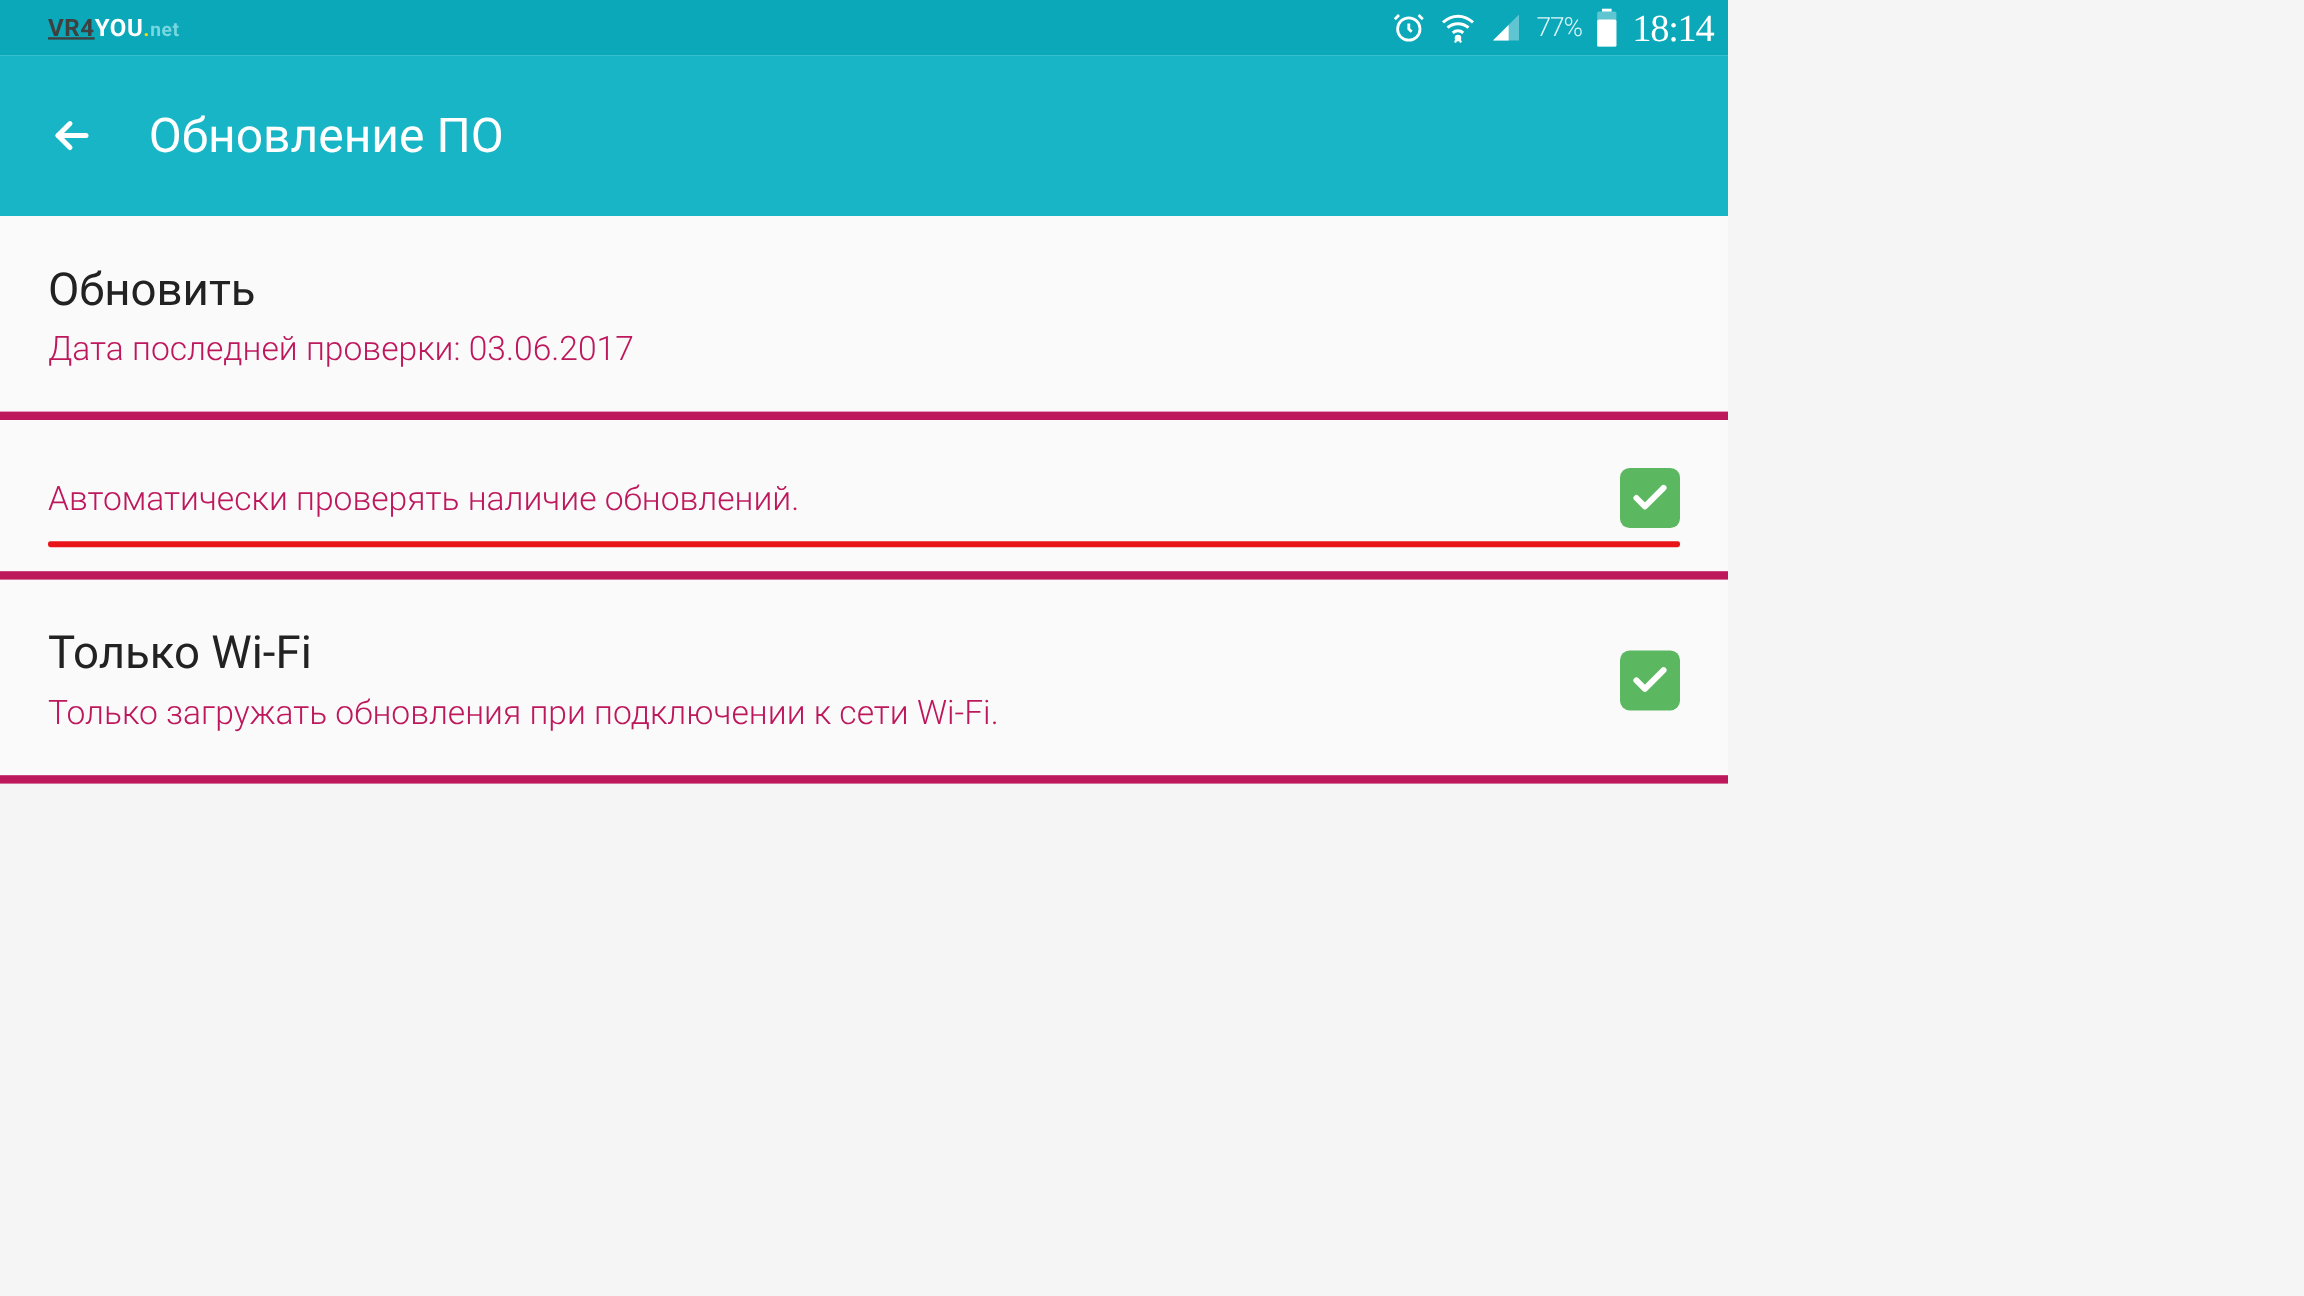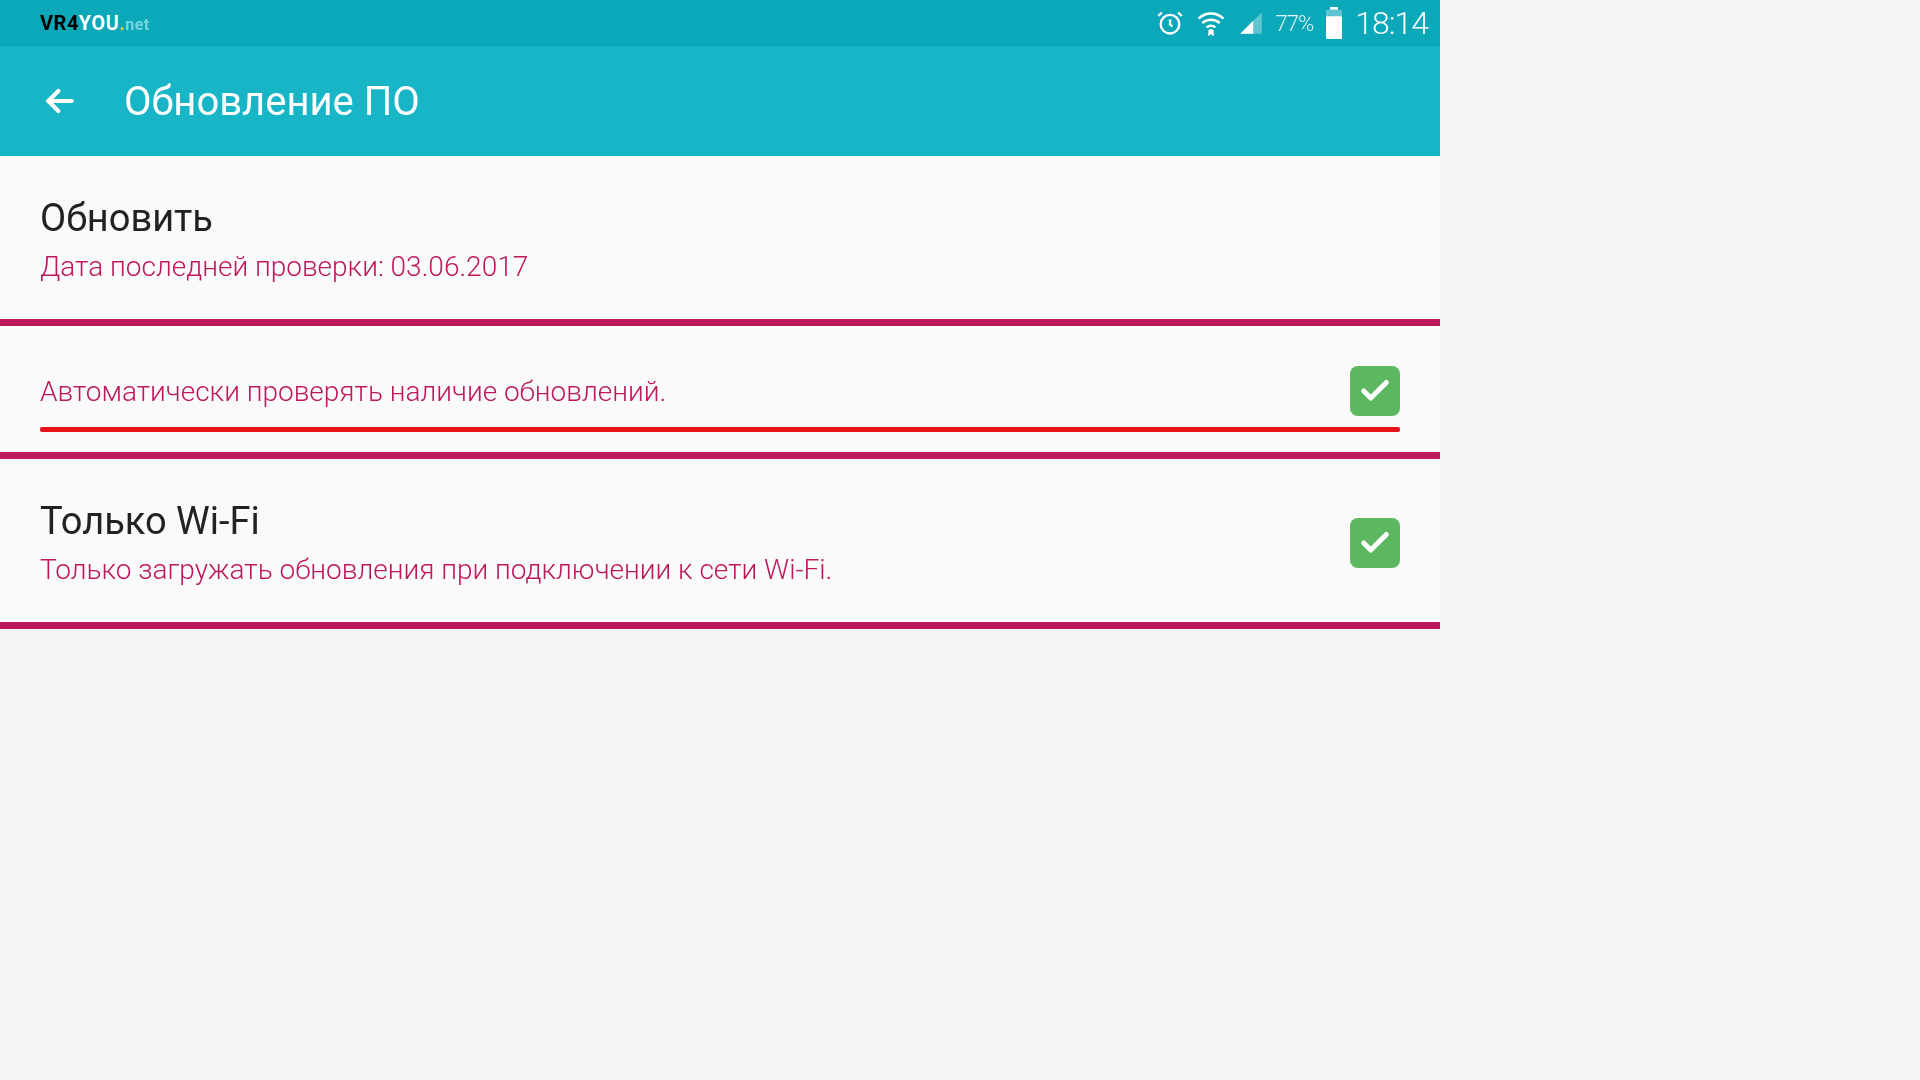--- a/index.html
+++ b/index.html
@@ -17,36 +17,36 @@
       align-items: center;
       justify-content: space-between;
       padding: 0 12px 0 40px;
       color: white;
     }
     .logo {
       font-weight: bold;
       font-size: 20px;
       letter-spacing: 0.5px;
     }
-    .logo .vr4 { color: #000000; }
+    .logo .vr4 { color: #404040; text-decoration: underline; }
     .logo .you { color: #ffffff; }
     .logo .dot { color: #f5d90a; font-size: 18px;}
     .logo .net { color: #77d6df; font-size: 16px; }
     .status-icons {
       display: flex;
       align-items: center;
       gap: 12px;
       color: white;
     }
     .status-icons svg { display: block; }
     .battery-pct { font-size: 22px; color: #dff5f7; font-weight: 300; letter-spacing: -1px;}
-    .clock { font-size: 32px; font-weight: 300; color: white; letter-spacing: -1px;}
+    .clock { font-size: 32px; font-weight: 300; color: white; letter-spacing: -1px; font-family: Liberation Serif, serif;}
     .app-bar {
       background: #17b5c6;
-      height: 110px;
+      height: 134px;
       display: flex;
       align-items: center;
       padding: 0 40px;
       gap: 44px;
     }
     .back-arrow svg { display: block; }
     .app-title {
       color: white;
       font-size: 40px;
       font-weight: 400;

